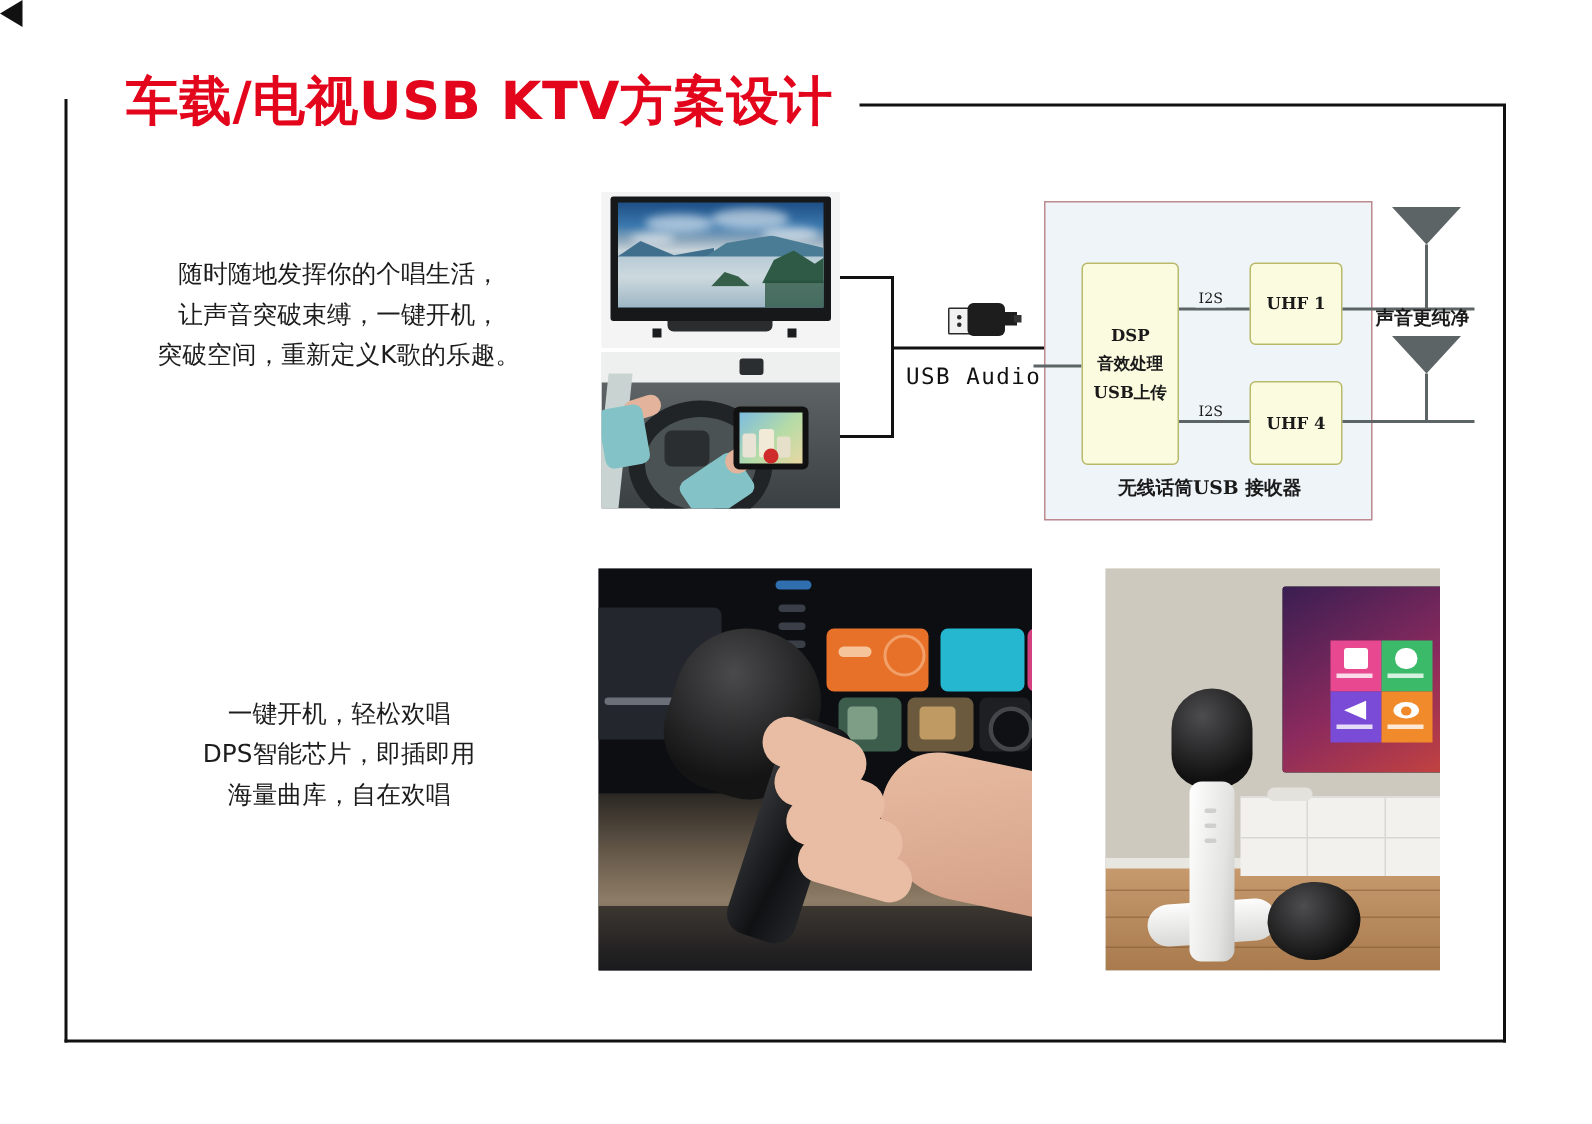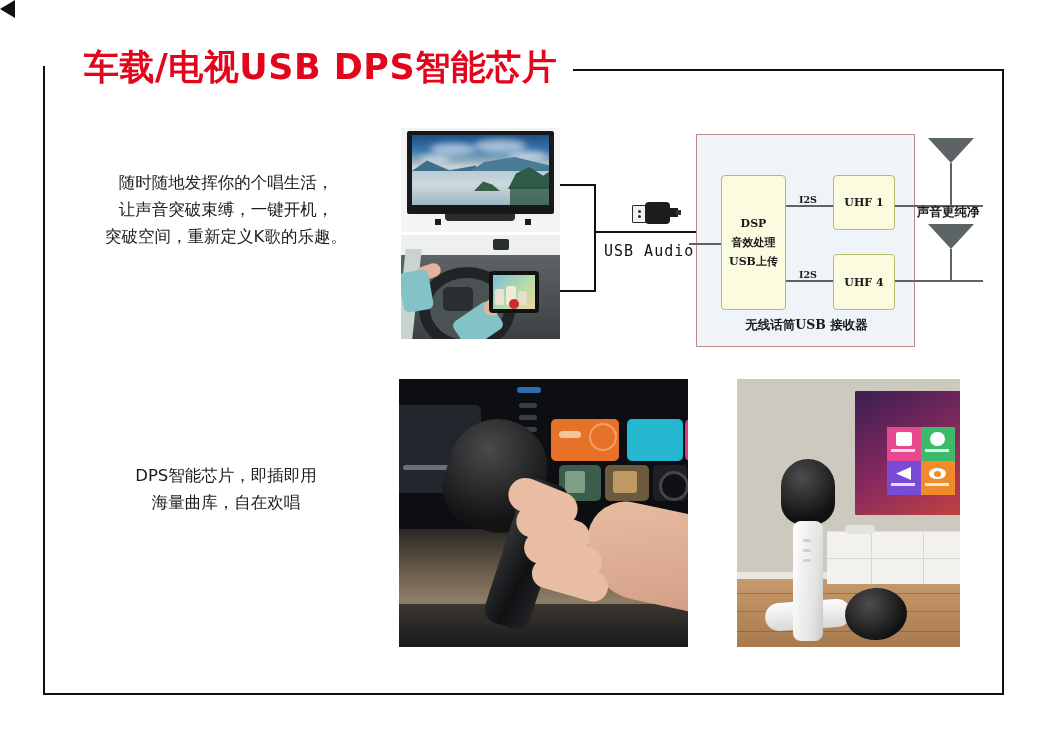--- a/index.html
+++ b/index.html
@@ -149,21 +149,21 @@
   #box-uhf1{left:136px;top:40px;width:62px;height:55px;}
   #box-uhf2{left:136px;top:119px;width:62px;height:56px;}
 
   .wire{position:absolute;background:#5d6466;}
   #wire-i2s-1{left:89px;top:70px;width:47px;height:1.5px;}
   #wire-i2s-2{left:89px;top:145px;width:47px;height:1.5px;}
   #wire-out-1{left:198px;top:70px;width:88px;height:1.5px;}
   #wire-out-2{left:198px;top:145px;width:88px;height:1.5px;}
   #wire-in   {left:-8px;top:108px;width:32px;height:1.5px;}
 
-  .i2s{position:absolute;font-size:9.5px;font-weight:bold;color:#1a1a1a;
+  .i2s{position:absolute;font-size:9.5px;font-weight:normal;color:#1a1a1a;
        font-family:"DejaVu Serif","Liberation Serif",serif;background:#eef4f7;padding:0 2px;}
   #i2s-1{left:100px;top:59px;}
   #i2s-2{left:100px;top:134px;}
 
   .dcaption{position:absolute;left:0;top:182px;width:219px;text-align:center;
             font-size:12.5px;font-weight:bold;color:#1a1a1a;
             font-family:"DejaVu Serif","Liberation Serif",serif;}
 
   
   .ant{position:absolute;}
@@ -185,29 +185,30 @@
 </head>
 <body>
 
 <div id="slide">
 
   <div class="frame-left"></div>
   <div class="frame-bottom"></div>
   <div class="frame-right"></div>
   <div class="frame-topline"></div>
 
-  <div class="title">车载/电视USB DPS智能芯片</div>
+  <div class="title">车载/电视USB KTV方案设计</div>
 
   <div class="copy" id="copy-top">
     <div>随时随地发挥你的个唱生活，</div>
     <div>让声音突破束缚，一键开机，</div>
     <div>突破空间，重新定义K歌的乐趣。</div>
   </div>
 
   <div class="copy" id="copy-bottom">
+    <div>一键开机，轻松欢唱</div>
     <div>DPS智能芯片，即插即用</div>
     <div>海量曲库，自在欢唱</div>
   </div>
 
   <div class="photo" id="photo-tv">
     <div class="tv-body">
       <div class="tv-screen">
         <div class="tv-cloud" style="left:18px;top:8px;width:46px;height:12px;"></div>
         <div class="tv-cloud" style="left:62px;top:4px;width:52px;height:14px;"></div>
         <div class="tv-cloud" style="left:96px;top:16px;width:38px;height:10px;"></div>

